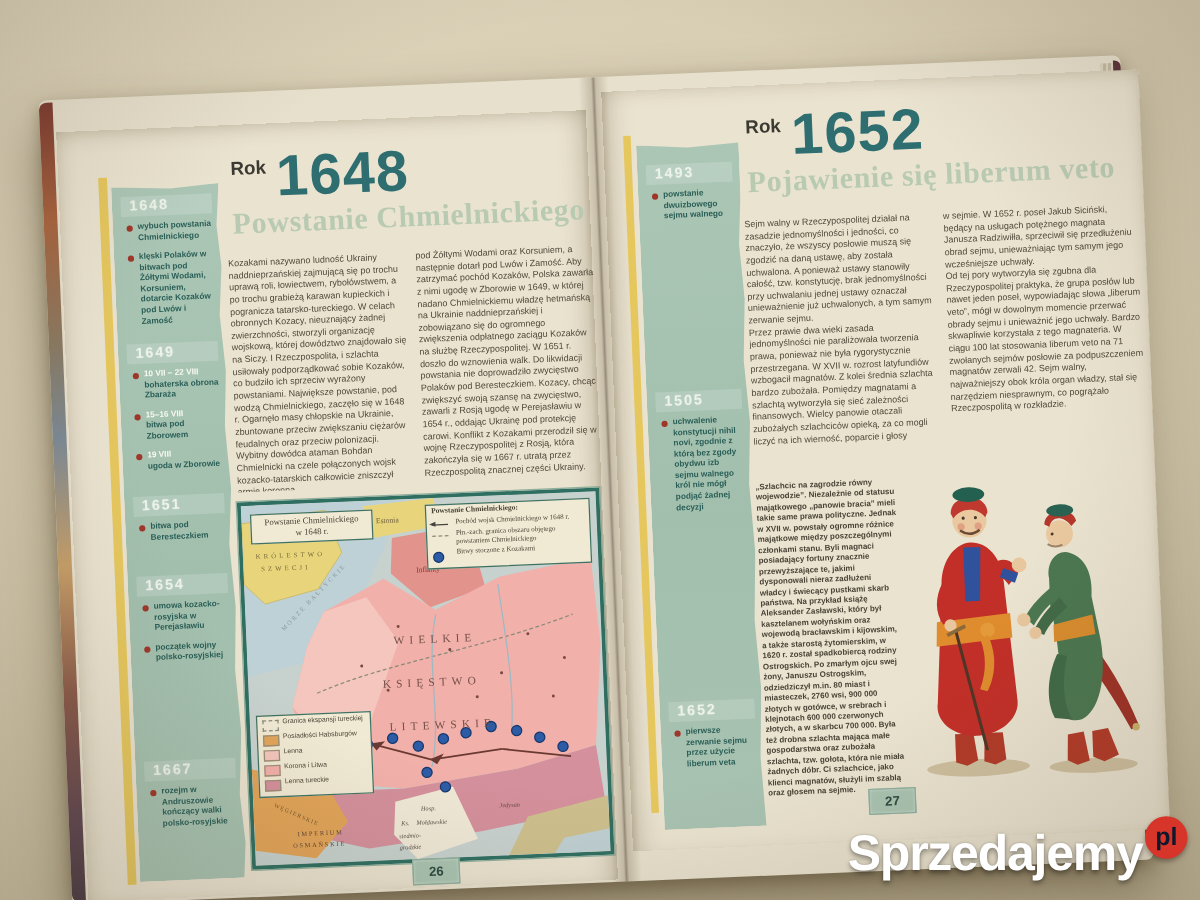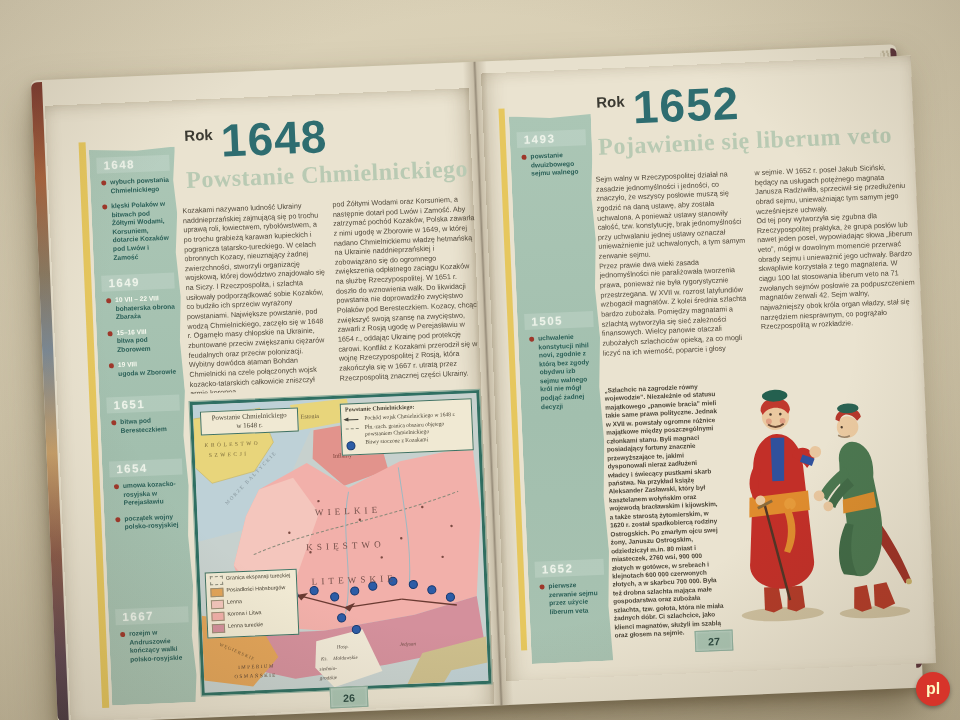--- a/index.html
+++ b/index.html
@@ -71,22 +71,22 @@
   .figures{position:absolute;}
   
   .pagenum{position:absolute;width:36px;height:19px;background:#a9c3b1;border:1px solid #8fae9c;
     color:#2c4a41;font-weight:bold;font-size:10.5px;display:flex;align-items:center;justify-content:center;
     box-shadow:inset 0 0 3px rgba(255,255,255,.4);}
   
   .watermark{position:absolute;right:10px;bottom:14px;z-index:60;display:flex;align-items:flex-start;
     color:#fff;font-weight:bold;font-size:40px;letter-spacing:-1px;
     text-shadow:0 2px 4px rgba(0,0,0,.35),0 0 2px rgba(0,0,0,.2);}
   .wm-badge{width:34px;height:34px;border-radius:50%;background:#d7342a;margin:-8px 0 0 2px;
-    display:flex;align-items:center;justify-content:center;font-size:16px;letter-spacing:0;
-    color:#fef9c3;box-shadow:0 2px 4px rgba(0,0,0,.35);text-shadow:none;}
+    display:flex;align-items:center;justify-content:center;font-size:20px;letter-spacing:0;
+    color:#0f172a;box-shadow:0 2px 4px rgba(0,0,0,.35);text-shadow:none;}
 </style>
 </head>
 <body>
 
 <div class="scene">
   <div class="book">
     <div class="cover-left"></div>
     <div class="edge-right"></div>
     <div class="cover-right"></div>
 
@@ -371,19 +371,20 @@
         </svg>
       </div>
 
       <div class="pagenum" style="left:190px;top:566px;">27</div>
     </div>
 
     <div class="gutter"></div>
   </div>
 
   <div class="watermark">
+    <span class="wm-text">Sprzedajemy</span>
     <span class="wm-badge">
         <span>pl</span>
       </span>
   </div>
 
   <div class="vignette"></div>
 </div>
 
 </body></html>

